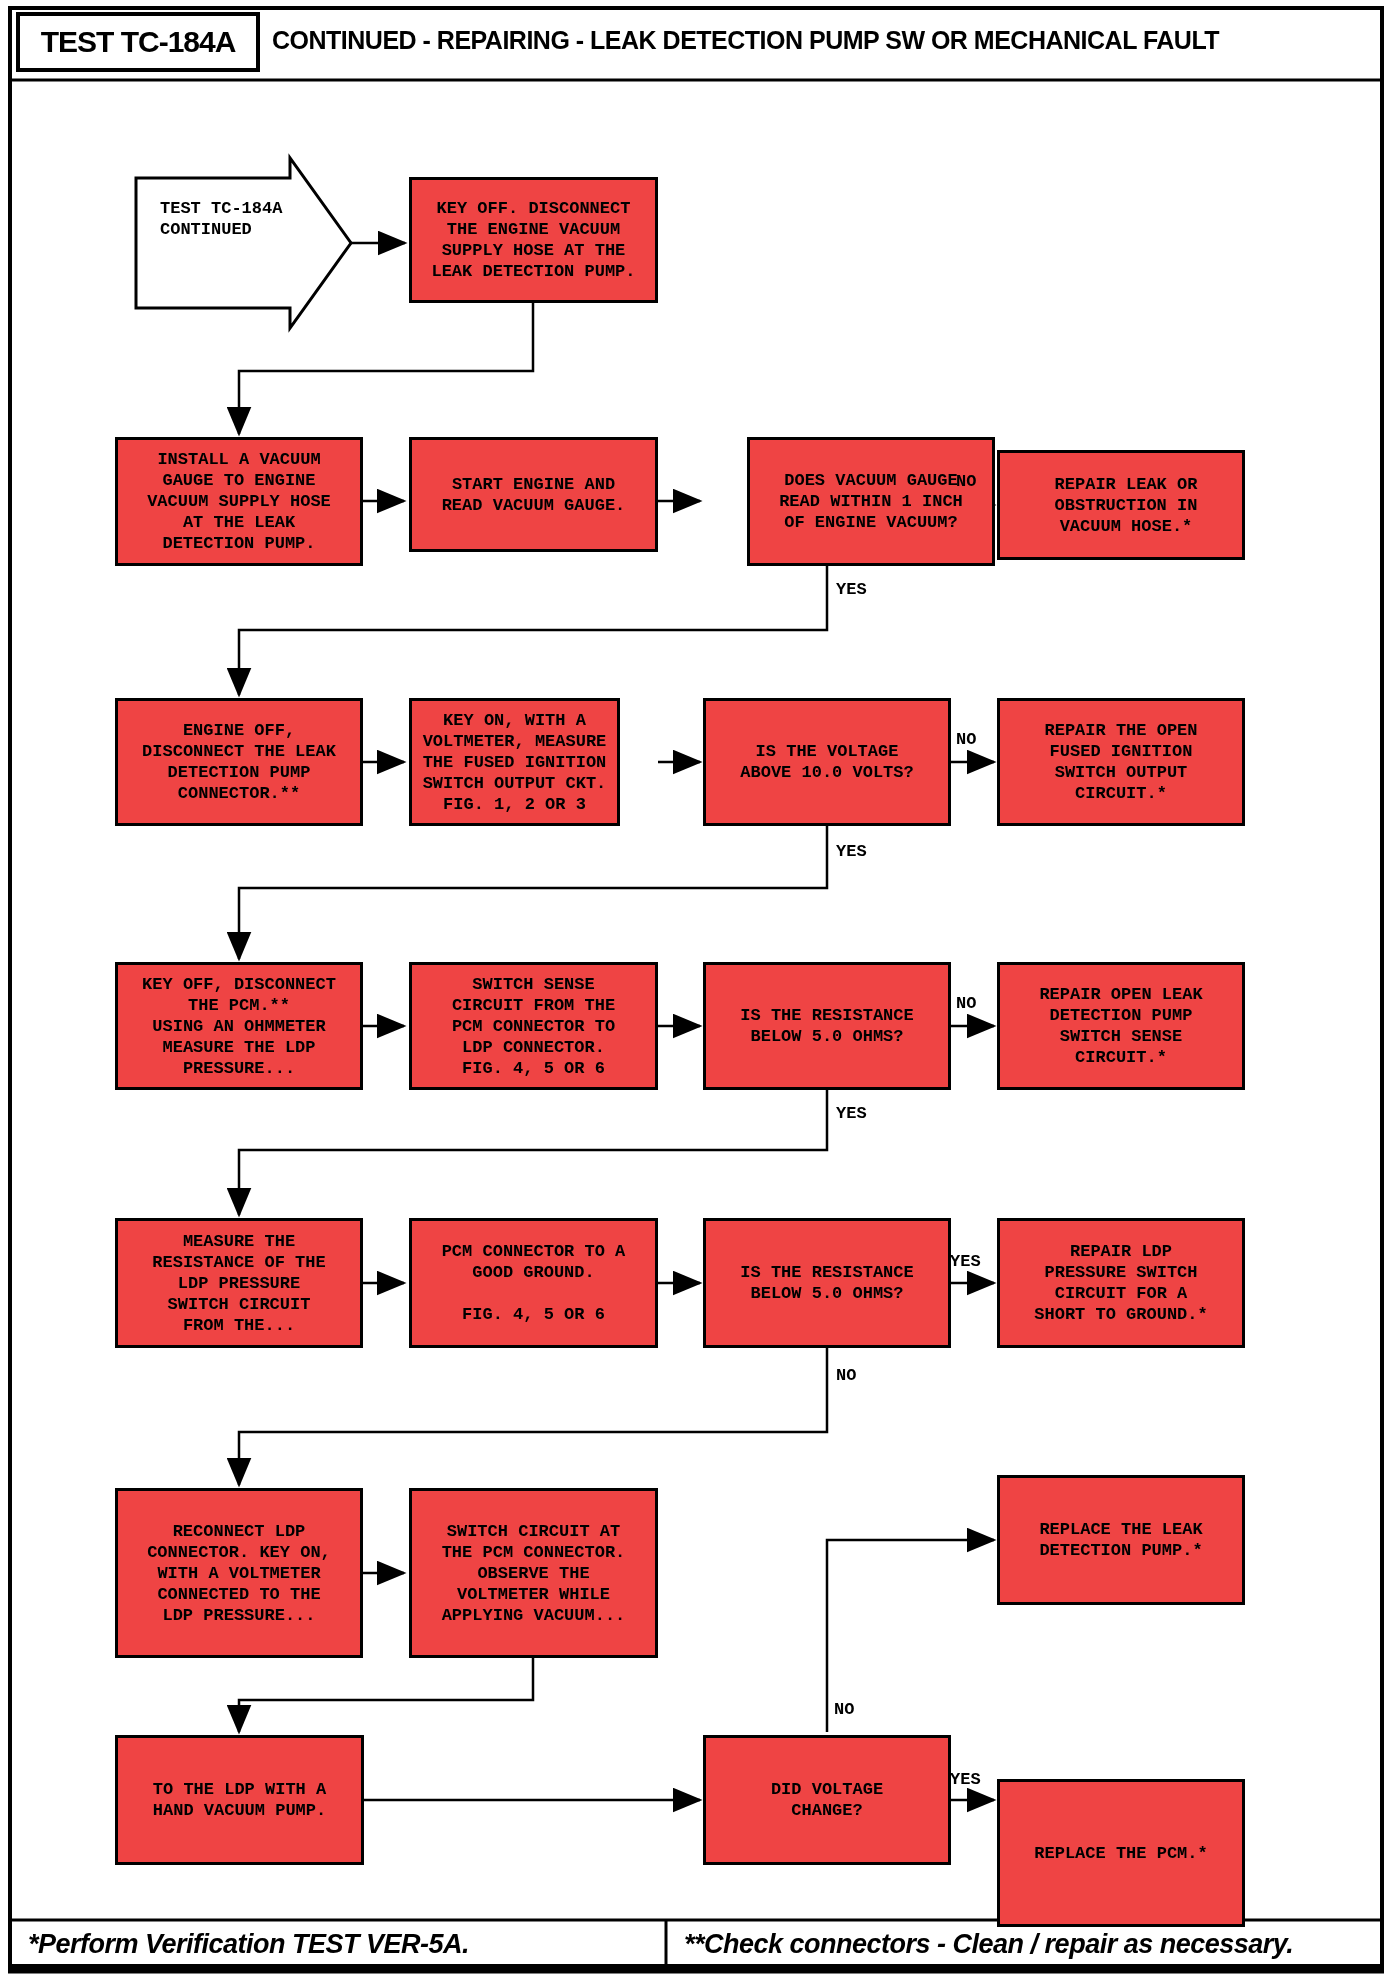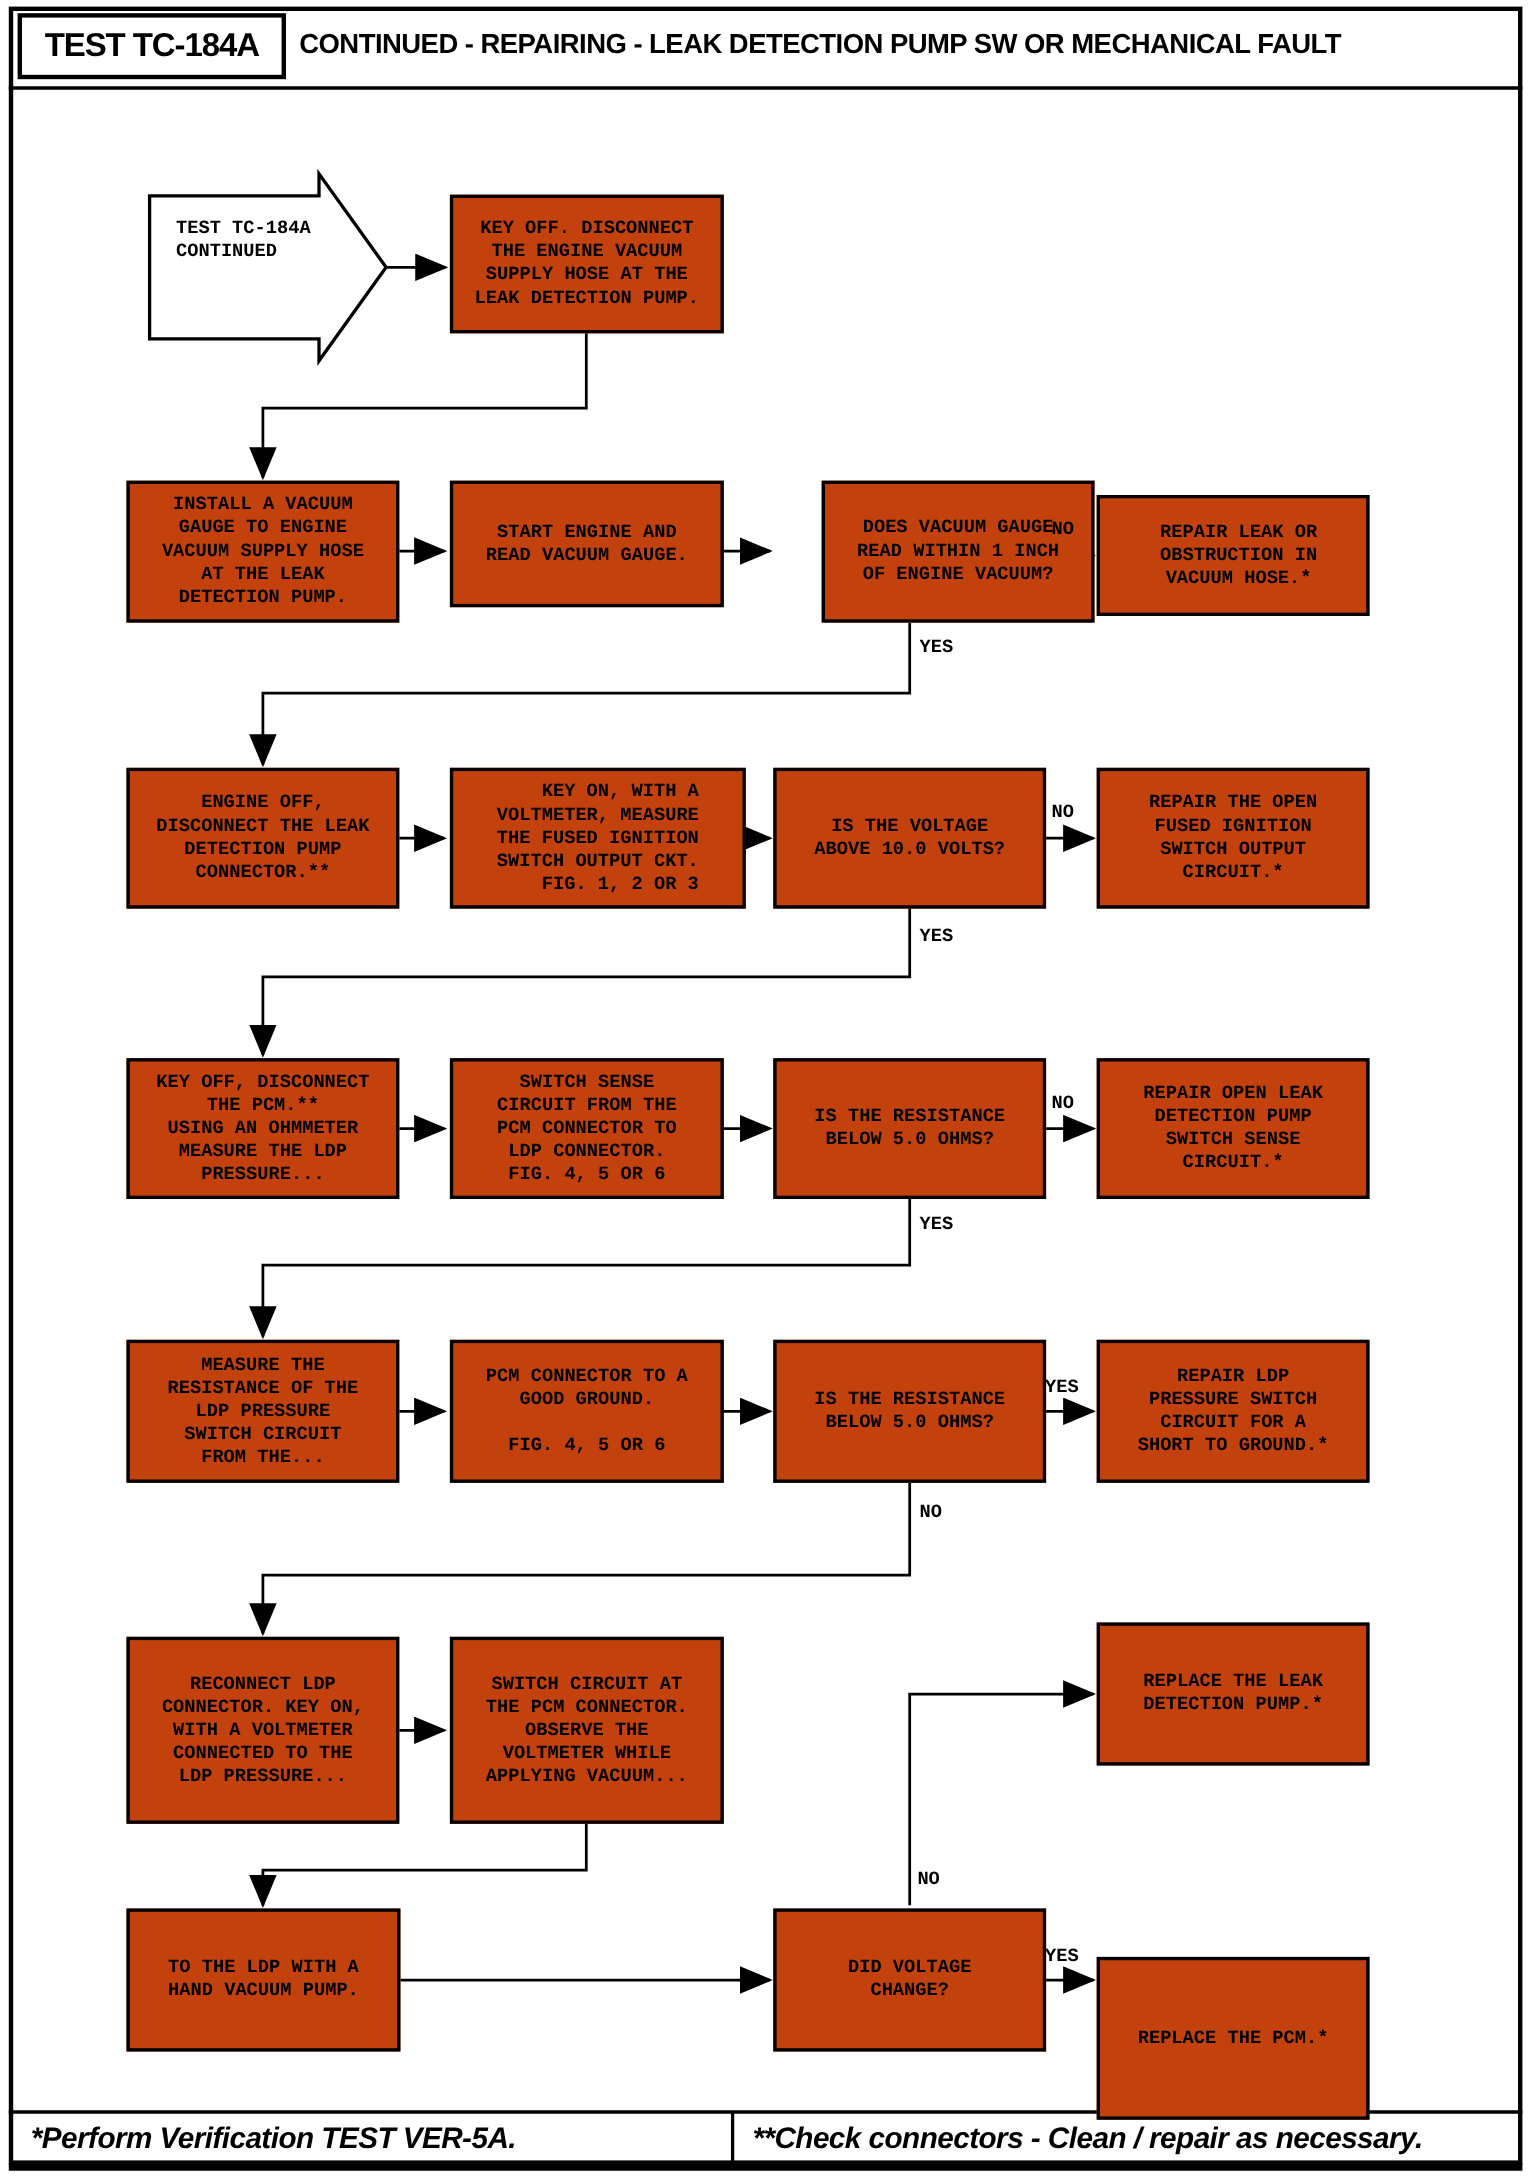--- a/index.html
+++ b/index.html
@@ -2,21 +2,21 @@
 <html><head>
 <meta charset="utf-8">
 <style>
   html,body{margin:0;padding:0;background:#e8e8e8;}
   .page{position:relative;width:1392px;height:1984px;background:#ffffff;overflow:hidden;
         font-family:"Liberation Mono",monospace;}
   svg.layer{position:absolute;left:0;top:0;z-index:1;}
   .node{position:absolute;z-index:2;display:flex;align-items:center;justify-content:center;
         text-align:center;font:bold 17px/21px "Liberation Mono",monospace;color:#000;
         white-space:pre-line;box-sizing:border-box;}
-  .box{border:3px solid #000;background:#c2410c;padding:4px;}
+  .box{border:3px solid #000;background:#ef4444;padding:4px;}
   .start-node{display:block;text-align:left;padding:20px 0 0 24px;background:transparent;}
   .lbl{position:absolute;z-index:3;font:bold 17px/20px "Liberation Mono",monospace;color:#000;
        white-space:nowrap;}
   .hdr-id{position:absolute;left:16px;top:12px;width:236px;height:52px;z-index:2;
           border:4px solid #000;background:#fff;display:flex;align-items:center;justify-content:center;
           font:bold 30px/32px "Liberation Sans",sans-serif;letter-spacing:-1px;}
   .hdr-title{position:absolute;left:272px;top:14px;height:52px;z-index:2;display:flex;align-items:center;
           font:bold 25px/28px "Liberation Sans",sans-serif;letter-spacing:-0.5px;}
   .foot-cell{position:absolute;z-index:2;height:44px;display:flex;align-items:center;
           font:italic bold 27px/30px "Liberation Sans",sans-serif;letter-spacing:-0.5px;}
@@ -99,21 +99,21 @@
 READ WITHIN 1 INCH
 OF ENGINE VACUUM?</div>
   <div class="node box" style="left:997px;top:450px;width:248px;height:110px;padding-left:14px;">REPAIR LEAK OR
 OBSTRUCTION IN
 VACUUM HOSE.*</div>
 
   <div class="node box" style="left:115px;top:698px;width:248px;height:128px;">ENGINE OFF,
 DISCONNECT THE LEAK
 DETECTION PUMP
 CONNECTOR.**</div>
-  <div class="node box" style="left:409px;top:698px;width:269px;height:128px;text-align:right;">KEY ON, WITH A
+  <div class="node box" style="left:409px;top:698px;width:211px;height:128px;">KEY ON, WITH A
 VOLTMETER, MEASURE
 THE FUSED IGNITION
 SWITCH OUTPUT CKT.
 FIG. 1, 2 OR 3</div>
   <div class="node box" style="left:703px;top:698px;width:248px;height:128px;">IS THE VOLTAGE
 ABOVE 10.0 VOLTS?</div>
   <div class="node box" style="left:997px;top:698px;width:248px;height:128px;">REPAIR THE OPEN
 FUSED IGNITION
 SWITCH OUTPUT
 CIRCUIT.*</div>

